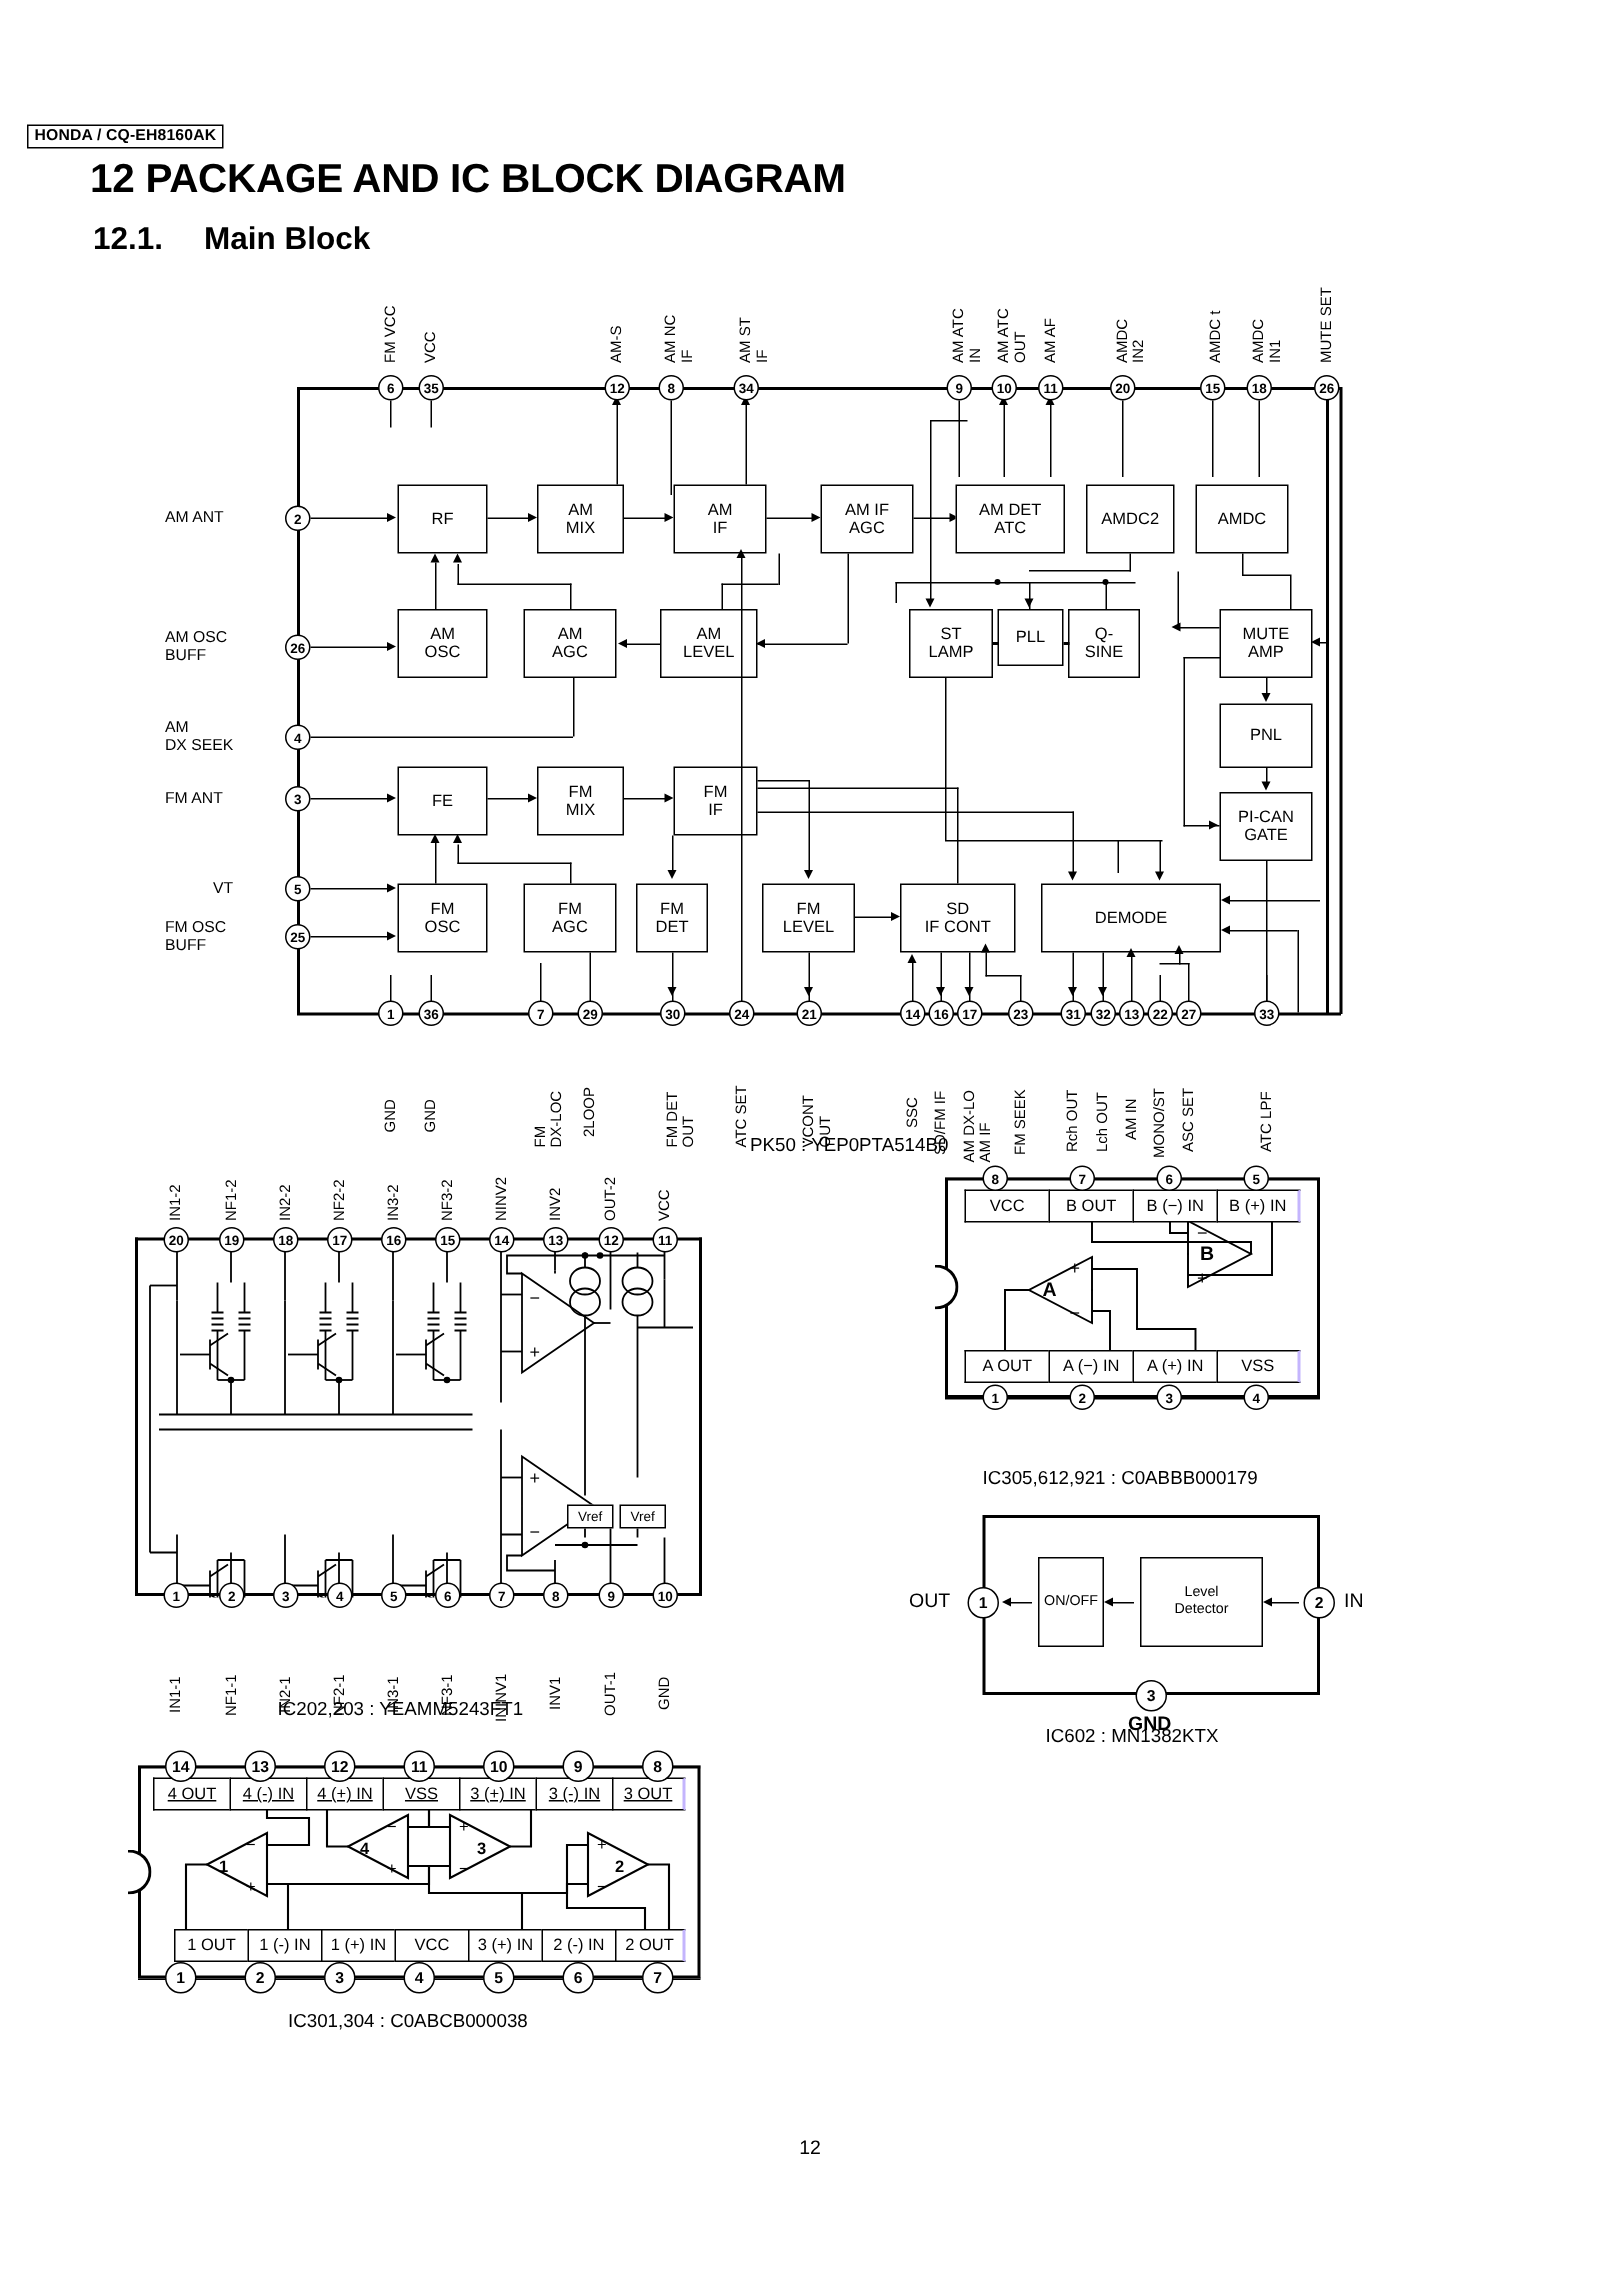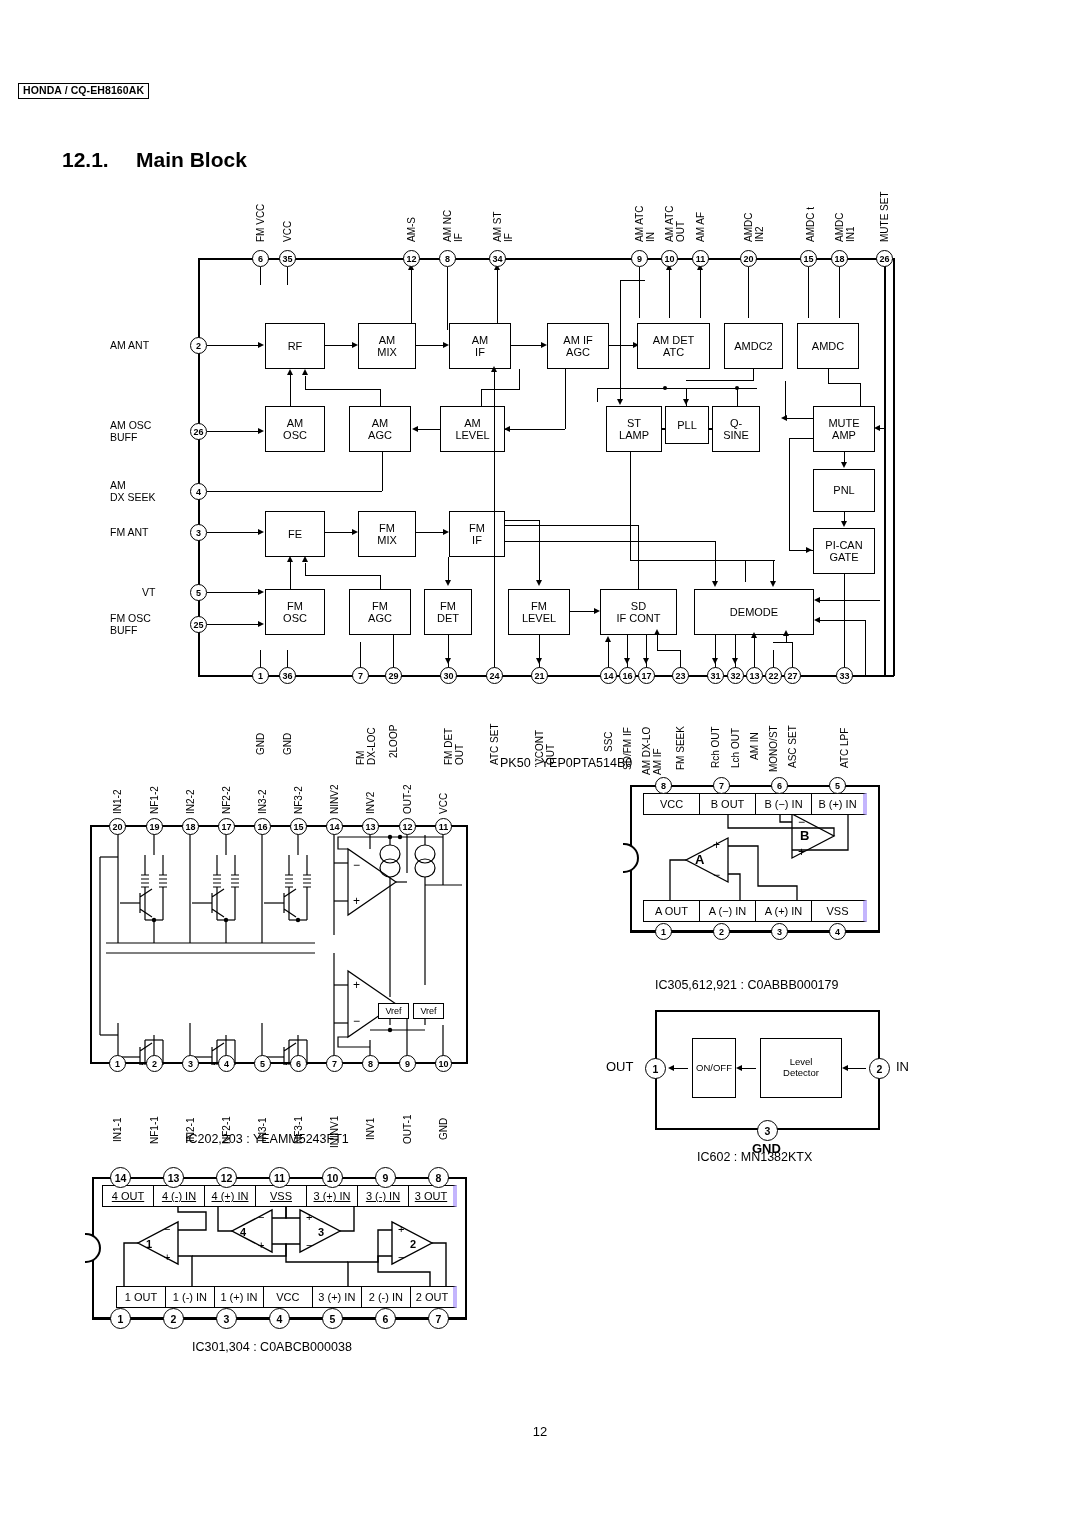--- a/index.html
+++ b/index.html
@@ -151,37 +151,41 @@
   }
   .pad {
     border: 1px solid #000;
     border-right: none;
     display:flex; align-items:center; justify-content:center;
     font-size: 11px;
     box-sizing: border-box;
     background: #fff;
     white-space: nowrap;
   }
-  .pad:last-child { border-right: 4px solid #c4b5fd; }
+  .pad:last-child { border-right: 2px solid #c4b5fd; }
   .vref {
     position: absolute;
     border: 1px solid #000;
     background: #fff;
     font-size: 9px;
     display:flex; align-items:center; justify-content:center;
     box-sizing: border-box;
   }
 </style>
 </head>
 <body>
 
 <div class="page">
 
   <div class="modelbox">HONDA / CQ-EH8160AK</div>
 
+  <div class="chapter-title">
+    <span>12</span>
+    <span>PACKAGE AND IC BLOCK DIAGRAM</span>
+  </div>
 
   <div class="section-title">
     <span class="num">12.1.</span><span>Main Block</span>
   </div>
 
   <div class="sch" id="main-block" style="left:0px; top:180px; width:1080px; height:580px;">
 
     <div class="wire thick v" style="left:198px; top:78px; height:418px;"></div>
     <div class="wire thick h" style="left:198px; top:78px; width:696px;"></div>
     <div class="wire thick v" style="left:893px; top:78px; height:418px;"></div>

